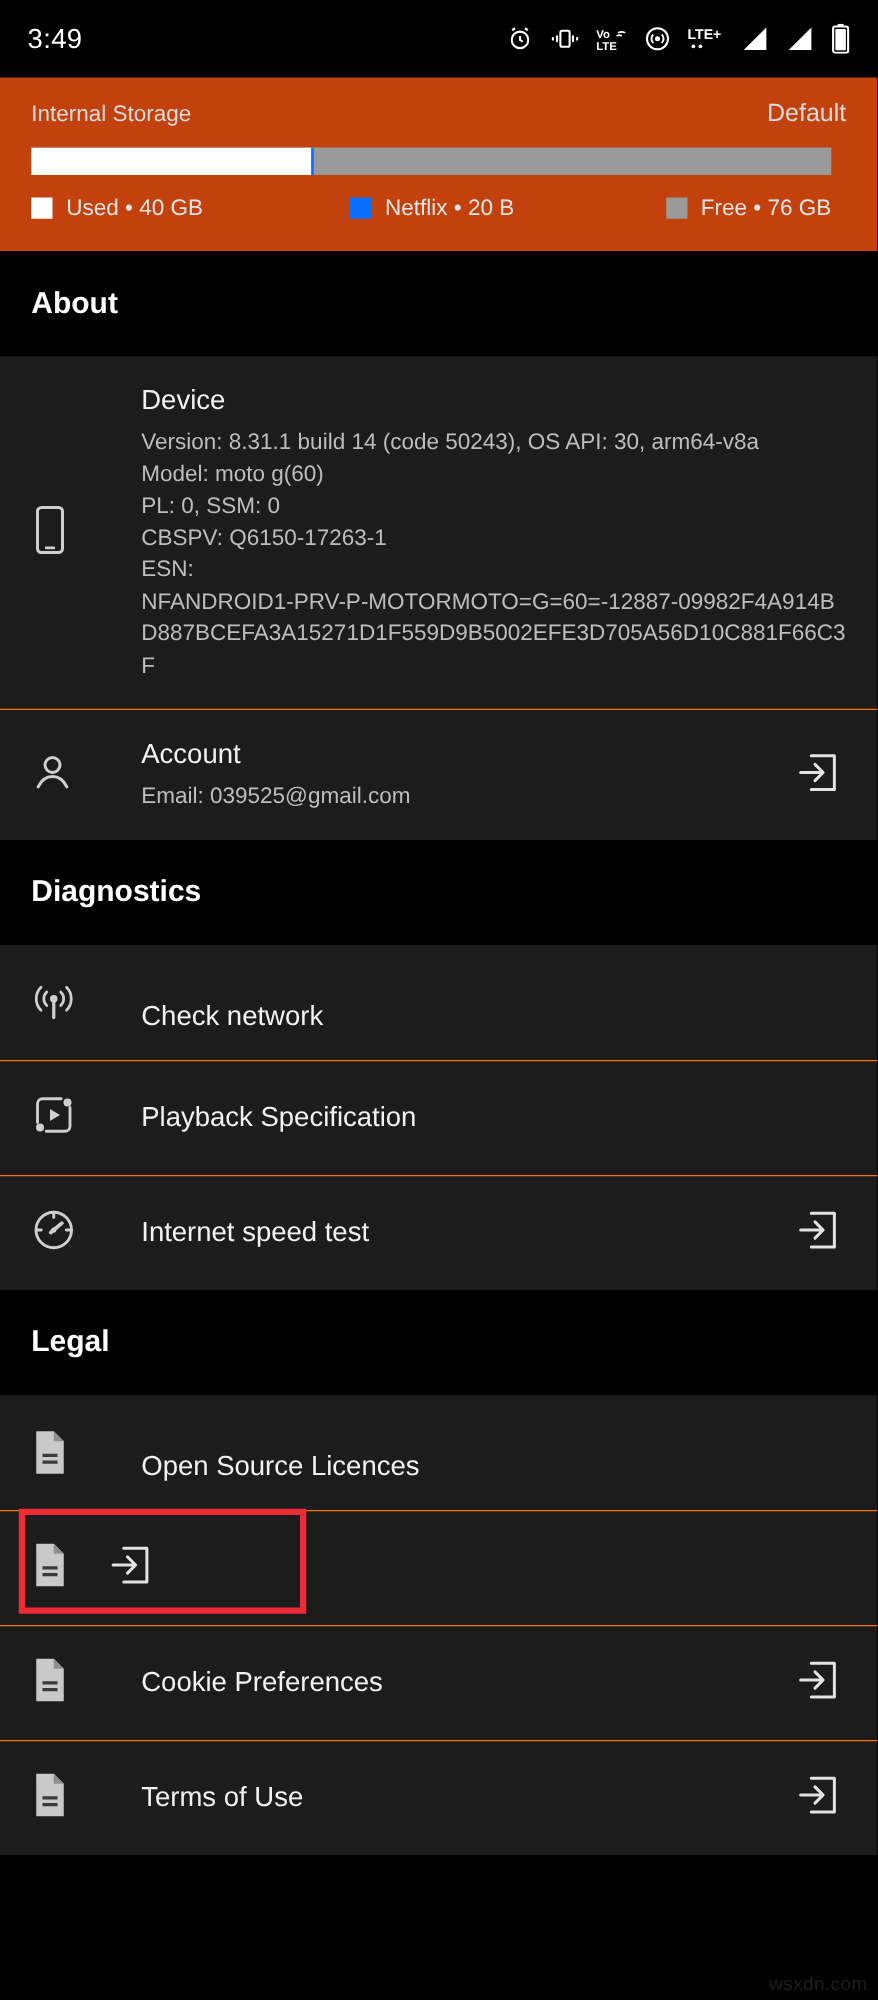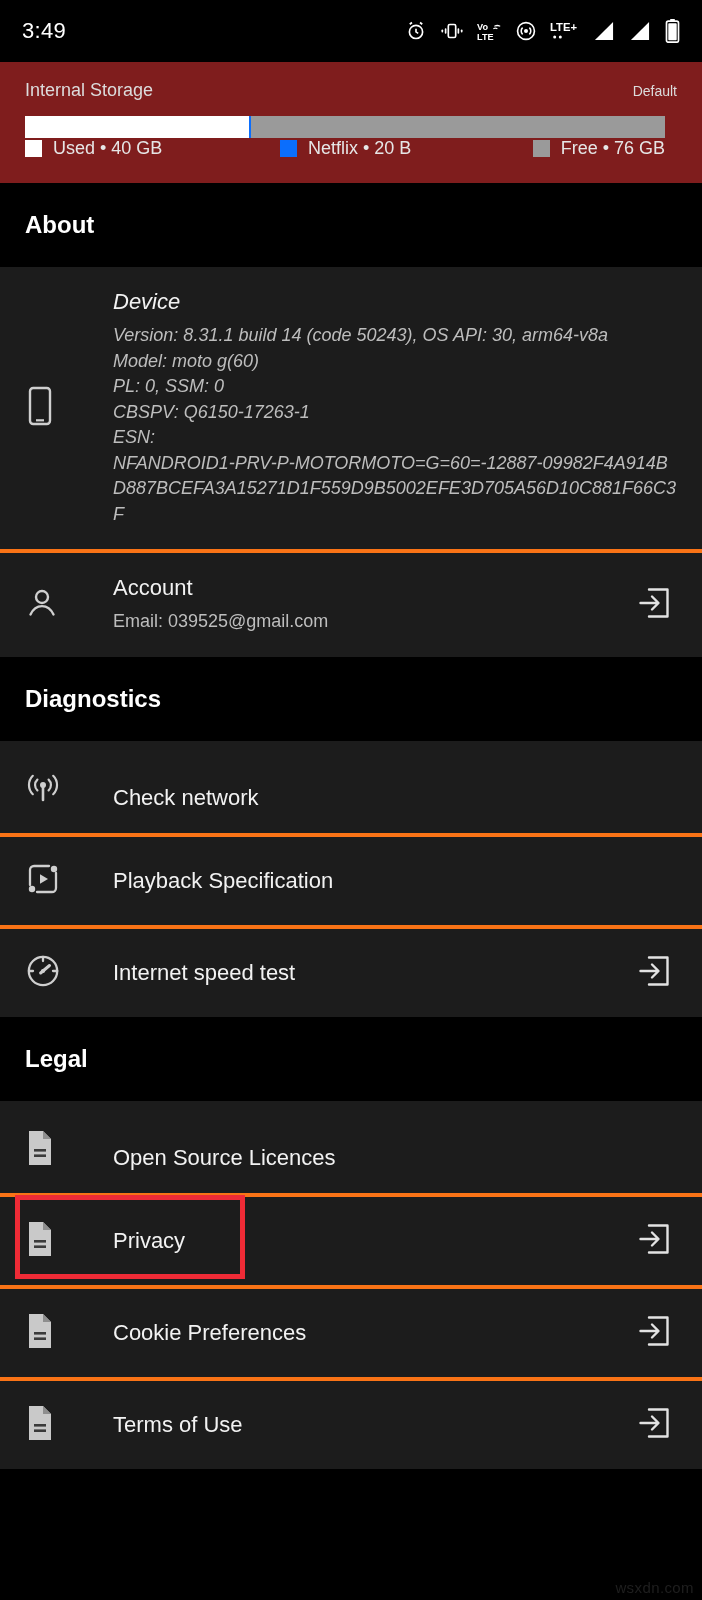--- a/index.html
+++ b/index.html
@@ -19,56 +19,56 @@
   .clock { color:#fff; font-size:22px; letter-spacing:.3px; }
   .sys-icons { margin-left:auto; display:flex; align-items:center; gap:13px; }
   .sys-icons svg { display:block; }
 
   
   .appbar { height:94px; display:flex; align-items:center; padding:0 28px; background:#000; }
   .back-btn { width:46px; height:46px; display:flex; align-items:center; justify-content:center; cursor:pointer; }
   .appbar-title { color:#fff; font-size:30px; font-weight:bold; margin-left:30px; letter-spacing:.2px; }
 
   
-  .storage-card { background:#7f1d1d; padding:18px 25px 24px 25px; }
+  .storage-card { background:#c2410c; padding:18px 25px 24px 25px; }
   .storage-head { display:flex; justify-content:space-between; align-items:baseline; }
   .storage-label { color:#dcdcdc; font-size:18px; }
-  .storage-right { color:#dcdcdc; font-size:14px; }
+  .storage-right { color:#dcdcdc; font-size:20px; }
   .storage-bar { position:relative; margin-top:15px; height:22px; width:640px; background:#9a9a9a; overflow:hidden; }
   .storage-bar .seg-used { position:absolute; left:0; top:0; bottom:0; background:#ffffff; }
   .storage-bar .seg-netflix { position:absolute; top:0; bottom:0; background:#0b6efd; }
-  .storage-legend { display:flex; width:640px; }
+  .storage-legend { margin-top:16px; display:flex; width:640px; }
   .legend-item { display:flex; align-items:center; font-size:18px; color:#e6e6e6; }
   .legend-item.l1 { flex:0 0 255px; }
   .legend-item.l2 { flex:1; }
   .legend-item.l3 { margin-left:auto; }
   .swatch { width:17px; height:17px; margin-right:11px; display:inline-block; }
 
   
   .section-head {
     background:#000; color:#fff; font-size:24px; font-weight:bold;
     padding:28px 25px 28px 25px;
   }
 
   
   .group { background:#1c1c1c; }
   .row {
     position:relative; display:flex; align-items:center;
     padding:22px 25px; min-height:92px;
-    border-top:4px solid #f97316;
+    border-top:1px solid #f97316;
   }
   .row.first { border-top:none;align-items:flex-end; }
   .row-icon { width:56px; flex:0 0 56px; display:flex; align-items:center; justify-content:flex-start; }
   .row-body { flex:1; padding-left:32px; }
   .row-title { color:#f2f2f2; font-size:22px; }
   .row-title.sub { margin-bottom:8px; }
   .row-sub { color:#bdbdbd; font-size:18px; line-height:1.42; word-break:break-all; }
   .row-sub .nowrap { word-break:normal; }
   .row-action { width:46px; flex:0 0 46px; display:flex; align-items:center; justify-content:center; cursor:pointer; }
-  .row.device { align-items:flex-end;font-style:italic; }
+  .row.device { align-items:flex-end; }
   .row.device .row-icon { align-items:center; height:auto; align-self:center; }
 
   
   .row.highlighted::after {
     content:""; position:absolute; left:15px; top:-2px;
     width:220px; height:74px; border:5px solid #ef2b36; pointer-events:none;
   }
 
   
   .navbar { height:62px; background:#000; display:flex; align-items:center; justify-content:center; }
@@ -317,23 +317,20 @@
       <div class="row-icon">
         <span>
           <svg width="30" height="38" viewBox="0 0 30 38">
             <path d="M4 2h14l8 8v26H4z" fill="#c9c9c9"></path>
             <path d="M18 2v8h8z" fill="#8e8e8e"></path>
             <rect x="9" y="20" width="12" height="2.6" fill="#3a3a3a"></rect>
             <rect x="9" y="25.4" width="12" height="2.6" fill="#3a3a3a"></rect>
           </svg>
         </span>
       </div>
-      <div class="row-body">
-        <div class="row-title">Privacy</div>
-      </div>
       <div class="row-action">
         <span>
           <svg width="34" height="34" viewBox="0 0 34 34" fill="none" stroke="#e3e3e3" stroke-width="2.4" stroke-linejoin="round" stroke-linecap="round">
             <path d="M12 3.5H30.5v27H12"></path>
             <path d="M3.5 17h17M15 10.5 21.5 17 15 23.5"></path>
           </svg>
         </span>
       </div>
     </div>
 

